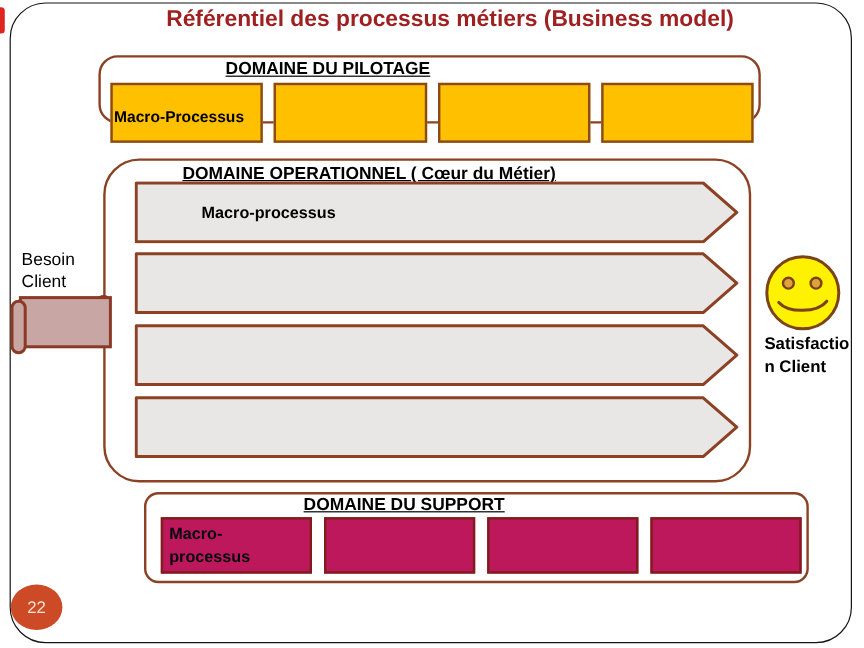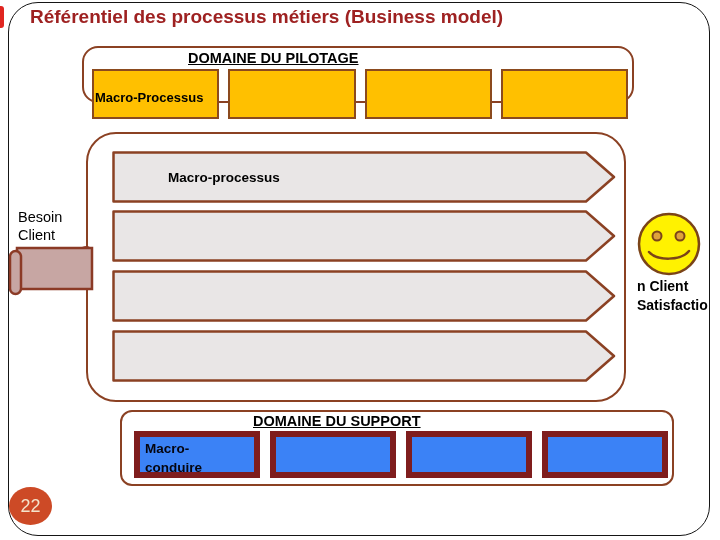--- a/index.html
+++ b/index.html
@@ -9,21 +9,21 @@
   }
   .slide-border{
     position:absolute;left:8px;top:2px;width:700px;height:532px;
     border:1.5px solid #151515;border-radius:30px;pointer-events:none;
   }
   .red-mark{
     position:absolute;left:0;top:6px;width:4px;height:22px;
     background:#E02520;border-radius:0 3px 3px 0;
   }
   .slide-title{
-    position:absolute;left:30px;right:0;top:6px;text-align:left;
+    position:absolute;left:30px;right:0;top:6px;text-align:center;
     font-size:19px;font-weight:bold;color:#9E2121;letter-spacing:0px;
   }
   .domain{
     position:absolute;background:#ffffff;border:2.5px solid #8B4123;
     box-sizing:border-box;
   }
   .domain-title{
     position:absolute;font-size:14.5px;font-weight:bold;color:#000;
     text-decoration:underline;white-space:nowrap;
   }
@@ -63,28 +63,28 @@
     font-size:14px;font-weight:bold;color:#000;line-height:19px;
   }
   
   .support{left:76px;top:410px;width:554px;height:76px;border-radius:12px;margin-left:44px;}
   .support .domain-title{left:131px;top:1px;}
   .support-row{
     position:absolute;left:12px;top:19px;width:534px;height:47px;
     display:flex;gap:10px;
   }
   .sbox{
-    flex:1;background:#3b82f6;border:6px solid #7f1d1d;box-sizing:border-box;
+    flex:1;background:#be185d;border:2px solid #7f1d1d;box-sizing:border-box;
     padding:2px 0 0 5px;
   }
   .sbox .box-label{font-size:13.5px;font-weight:bold;color:#05050F;line-height:19px;}
   
   .page-circle{
     position:absolute;left:9px;top:487px;width:43px;height:38px;border-radius:50%;
-    background:#CD4A26;color:#F4E4CC;font-size:18px;
+    background:#CD4A26;color:#F4E4CC;font-size:14px;
     display:flex;align-items:center;justify-content:center;
   }
   .footer-text{
     position:absolute;left:363px;top:487px;width:302px;
     font-size:10.5px;color:#A2A2A2;line-height:14px;
   }
 </style>
 </head>
 <body>
 
@@ -101,20 +101,21 @@
       <div class="obox">
         <span class="box-label">Macro-Processus</span>
       </div>
       <div class="obox"></div>
       <div class="obox"></div>
       <div class="obox"></div>
     </div>
   </div>
 
   <div class="domain operationnel">
+    <div class="domain-title">DOMAINE OPERATIONNEL ( Cœur du Métier)</div>
 
     <div class="arrow-wrap a1">
       <svg viewBox="0 0 504 52" preserveAspectRatio="none">
         <polygon points="1.5,1.5 474,1.5 502,26 474,50.5 1.5,50.5"></polygon>
       </svg>
       <div class="arrow-label">Macro-processus</div>
     </div>
     <div class="arrow-wrap a2">
       <svg viewBox="0 0 504 52" preserveAspectRatio="none">
         <polygon points="1.5,1.5 474,1.5 502,26 474,50.5 1.5,50.5"></polygon>
@@ -143,30 +144,30 @@
 
   <div class="smiley">
     <svg width="68" height="68" viewBox="0 0 68 68">
       <circle cx="33" cy="34" r="30" fill="#FFF200" stroke="#7B4418" stroke-width="2.5"></circle>
       <circle cx="21" cy="26" r="4.5" fill="#DFA23C" stroke="#7B4418" stroke-width="2"></circle>
       <circle cx="44" cy="26" r="4.5" fill="#DFA23C" stroke="#7B4418" stroke-width="2"></circle>
       <path d="M13 42 C 21 51 45 51 53 41" fill="none" stroke="#7B4418" stroke-width="2.5" stroke-linecap="round"></path>
     </svg>
   </div>
   <div class="satisfaction-label">
+    <div>Satisfactio</div>
     <div>n Client</div>
-    <div>Satisfactio</div>
   </div>
 
   <div class="domain support">
     <div class="domain-title">DOMAINE DU SUPPORT</div>
     <div class="support-row">
       <div class="sbox">
         <div class="box-label">Macro-</div>
-        <div class="box-label">conduire</div>
+        <div class="box-label">processus</div>
       </div>
       <div class="sbox"></div>
       <div class="sbox"></div>
       <div class="sbox"></div>
     </div>
   </div>
 
   <div class="page-circle">
     <span>22</span>
   </div>

